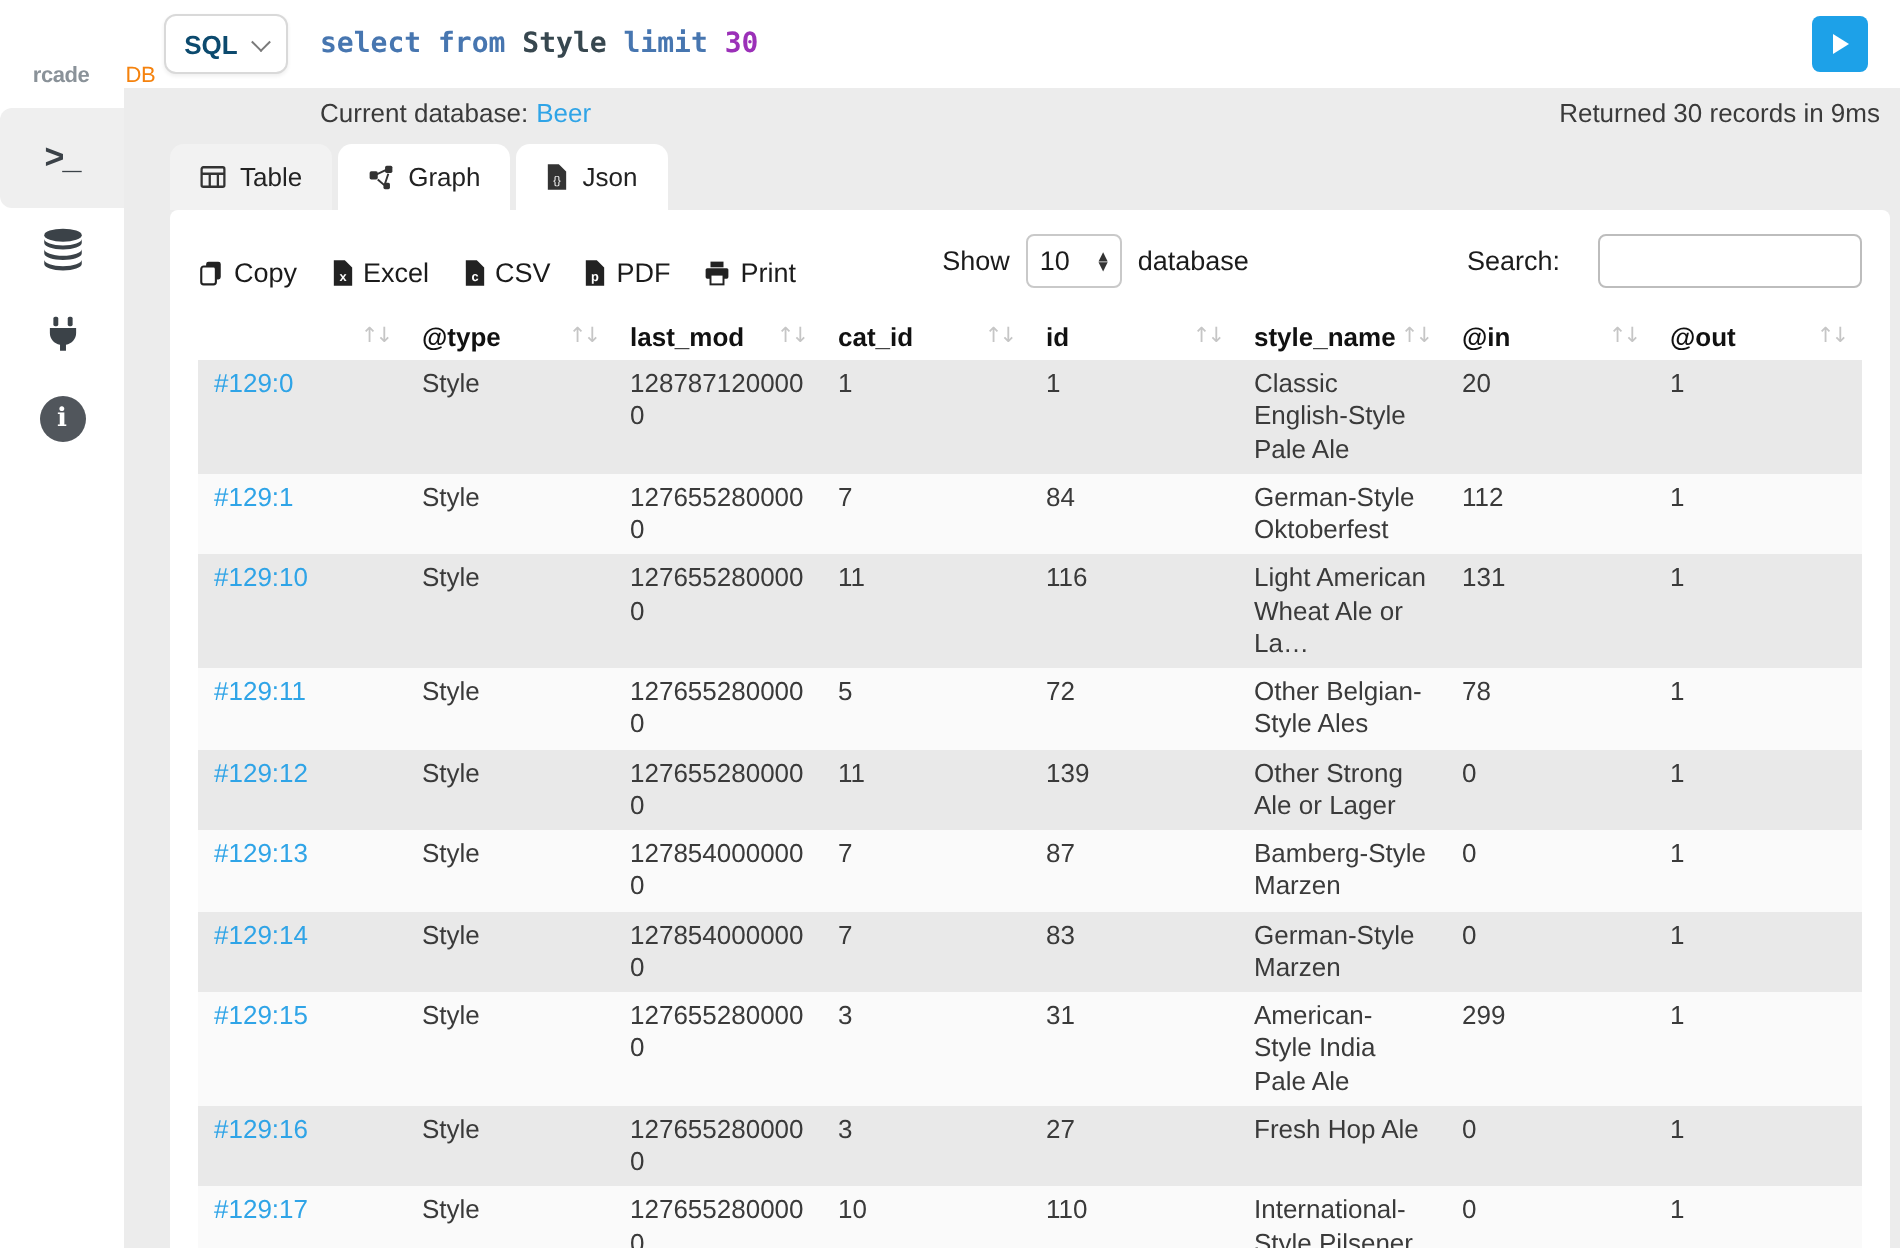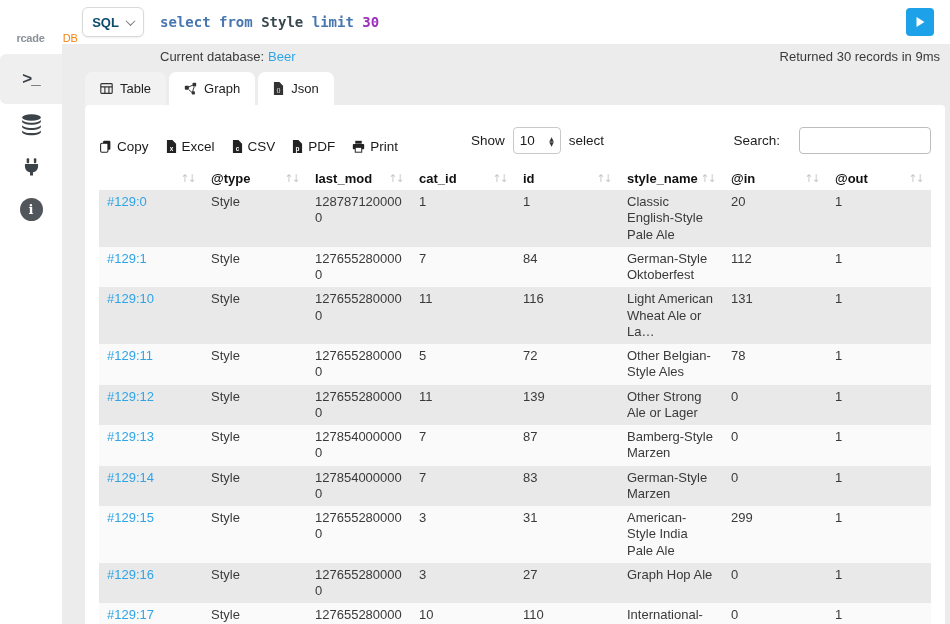--- a/index.html
+++ b/index.html
@@ -63,21 +63,21 @@
     display:flex; align-items:center; gap:7px; font-size:13px; color:#222; cursor:pointer;
   }
   .tab.active { background:#f2f2f2; }
   
   .card {
     flex:1; background:#fff; margin:0 5px 0 23px; border-radius:4px 4px 0 0;
     padding:12px 14px 0;
   }
   .toolbar { display:flex; align-items:flex-end; font-size:13.5px; color:#1b1b1b; }
   .export-btn { display:flex; align-items:center; gap:5px; margin-right:17px; font-weight:500; cursor:pointer; background:none; border:none; font-size:13.5px; color:#1b1b1b; font-family:inherit; }
-  .show-group { display:flex; align-items:center; gap:8px; margin-left:56px;margin-top:10px; }
+  .show-group { display:flex; align-items:center; gap:8px; margin-left:56px; }
   .length-select {
     width:48px; height:27px; border:1px solid #c9c9c9; border-radius:4px; background:#fff;
     display:flex; align-items:center; justify-content:space-between; padding:0 6px; cursor:pointer;
   }
   .spinner { display:inline-flex; flex-direction:column; font-size:6px; line-height:5px; color:#333; font-family:"DejaVu Sans", sans-serif; }
   .search-group { display:flex; align-items:center; gap:19px; margin-left:auto; }
   .search-input { width:132px; height:27px; border:1px solid #bdbdbd; border-radius:4px; padding:0 6px; font-family:inherit; font-size:13px; }
   
   table { width:100%; border-collapse:collapse; table-layout:fixed; margin-top:12px; }
   th {
@@ -250,21 +250,21 @@
 
       <div class="show-group">
         <span>Show</span>
         <div class="length-select">
           <span>10</span>
           <span class="spinner">
               <span>▲</span>
               <span>▼</span>
             </span>
         </div>
-        <span>select</span>
+        <span>database</span>
       </div>
 
       <div class="search-group">
         <span>Search:</span>
         <input class="search-input" type="text" value="" style="">
       </div>
     </div>
 
     <table>
       <thead>
@@ -399,21 +399,21 @@
             <td>American-Style India Pale Ale</td>
             <td>299</td>
             <td>1</td>
           </tr>
           <tr>
             <td><a href="#" class="rid-link">#129:16</a></td>
             <td>Style</td>
             <td>1276552800000</td>
             <td>3</td>
             <td>27</td>
-            <td>Graph Hop Ale</td>
+            <td>Fresh Hop Ale</td>
             <td>0</td>
             <td>1</td>
           </tr>
           <tr>
             <td><a href="#" class="rid-link">#129:17</a></td>
             <td>Style</td>
             <td>1276552800000</td>
             <td>10</td>
             <td>110</td>
             <td>International-Style Pilsener</td>

